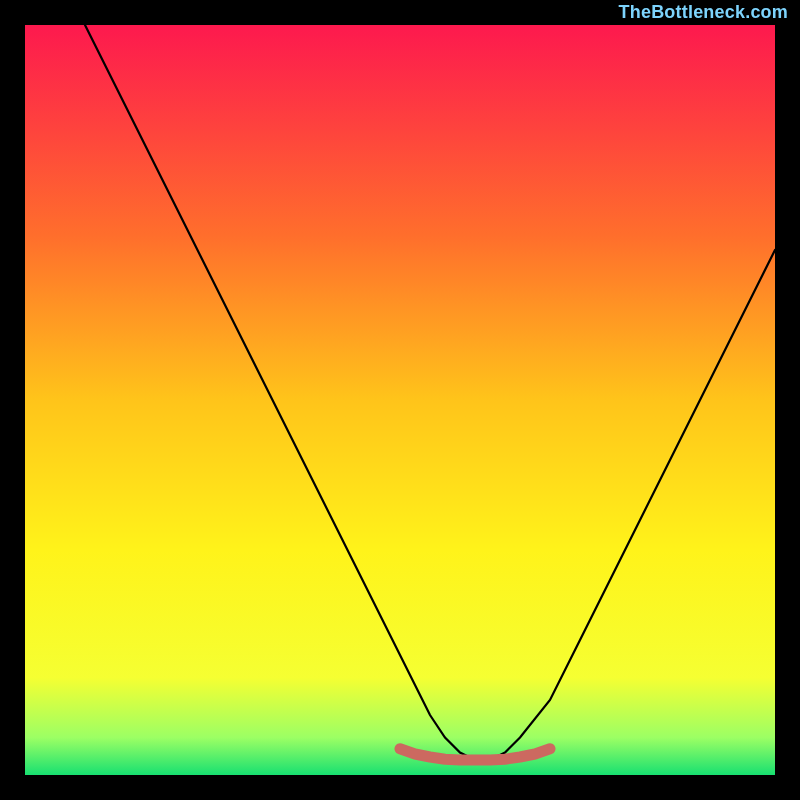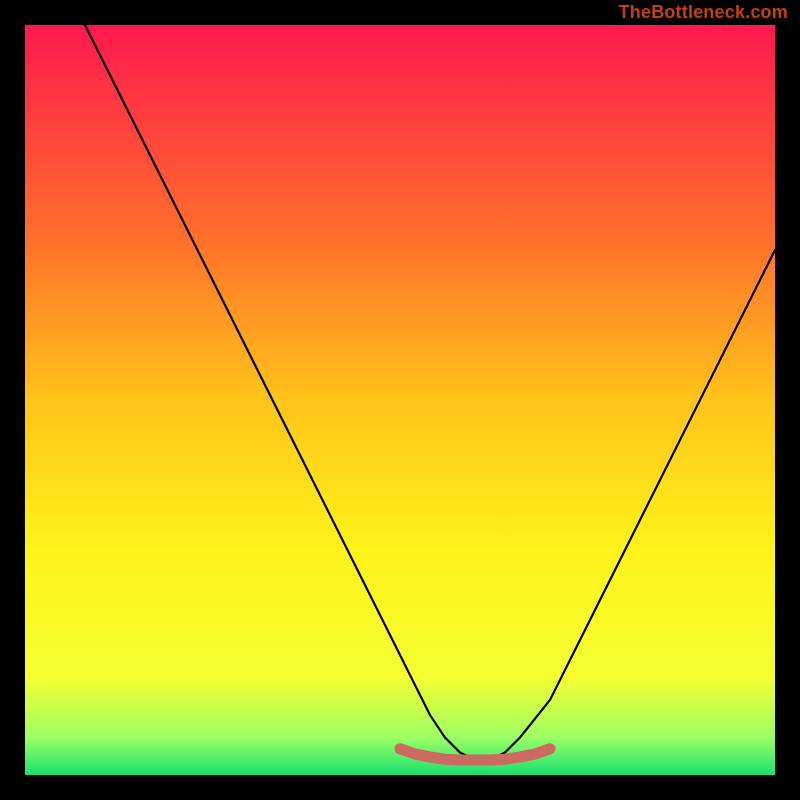--- a/index.html
+++ b/index.html
@@ -31,21 +31,21 @@
   }
   .plot-area svg {
     display: block;
     width: 750px;
     height: 750px;
   }
   .watermark {
     position: absolute;
     top: 2px;
     right: 12px;
-    color: #c2410c;
+    color: #7dd3fc;
     font-size: 18px;
     font-weight: bold;
     letter-spacing: 0.2px;
   }
 </style>
 </head>
 <body>
 
 <div class="frame">
 

